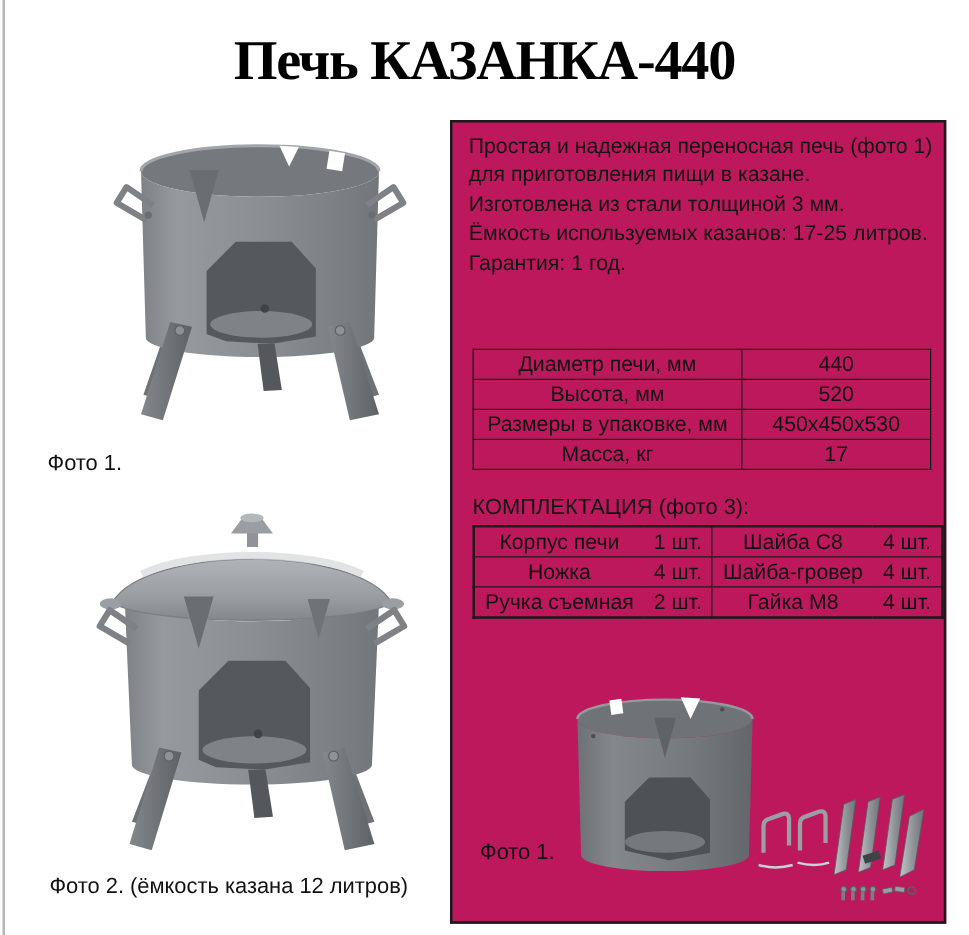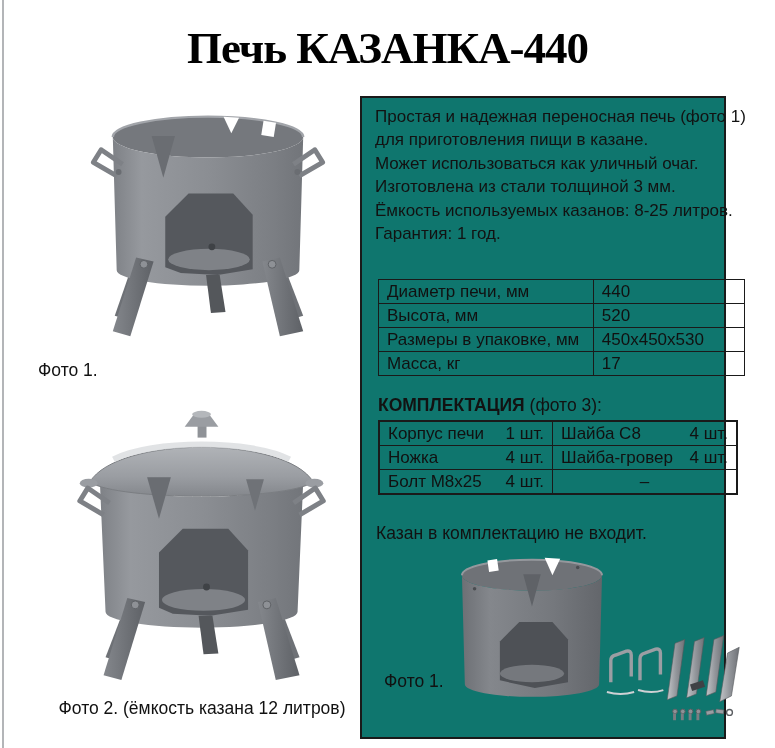--- a/index.html
+++ b/index.html
@@ -11,41 +11,41 @@
   }
   .page-edge { position:absolute; left:2px; top:0; width:2px; height:748px; background:#b3b5b8; }
   .title {
     position:absolute; top:22px; left:0; width:100%; text-align:center;
     font-family:"Liberation Serif","DejaVu Serif",serif; font-weight:bold;
     font-size:45px; letter-spacing:-1px; color:#000;
   }
   figure { position:absolute; }
   .caption { position:absolute; font-size:17.5px; color:#111; white-space:nowrap;text-align:right; }
   .cap1 { left:38px; top:360px; }
-  .cap2 { left:52px; top:698px; width:300px; text-align:center; }
+  .cap2 { left:33px; top:698px; width:300px; text-align:center; }
   .fig1 { left:72px;  top:100px; width:272px; height:248px; }
   .fig2 { left:60px;  top:396px; width:292px; height:297px; }
 
   .panel {
-    position:absolute; left:360px; top:96px; width:366px; height:643px;
-    border:2px solid #1a1a1a; background:#0f766e;
+    position:absolute; left:360px; top:96px; width:397px; height:643px;
+    border:2px solid #1a1a1a; background:#be185d;
   }
   .desc { position:absolute; left:13px; top:7px; font-size:17px; }
   .desc .line { line-height:23.4px; white-space:nowrap; }
 
   table { border-collapse:collapse; font-size:17px; color:#111; }
-  td { border:1.5px solid #1a1a1a; padding:1px 8px; line-height:21px; white-space:nowrap; }
+  td { border:1.5px solid #1a1a1a; padding:1px 8px; line-height:21px; white-space:nowrap;text-align:center; }
 
   .specs { position:absolute; left:16px; top:181px; }
   .specs table { width:367px; }
   .specs td.label { width:215px; }
   .specs td.value { width:152px; }
 
   .kit-heading { position:absolute; left:16px; top:297px; font-size:17.5px; white-space:nowrap; }
-  .kit-heading .b { font-weight:bold; }
+  .kit-heading .b { font-weight:normal; }
 
   .kit { position:absolute; left:16px; top:322px; }
   .kit table { width:360px; }
   .kit td { border-left:none; border-right:none; }
   .kit table { border:2px solid #1a1a1a; }
   .kit td.mid { border-left:1.5px solid #1a1a1a;margin-top:36px; }
   .kit td.nameL { width:122px;margin-left:28px; }
   .kit td.qtyL  { width:60px; text-align:right; }
   .kit td.nameR { width:121px; }
   .kit td.qtyR  { width:57px; text-align:right; }
@@ -154,23 +154,22 @@
       <path d="M242,120 L266,106 L258,93 L236,108" fill="none" stroke="#7e8186" stroke-width="5" stroke-linejoin="round"></path>
     </svg>
   </figure>
   <div class="caption cap2">Фото 2. (ёмкость казана 12 литров)</div>
 
   <div class="panel">
 
     <div class="desc">
       <div class="line">Простая и надежная переносная печь (фото 1)</div>
       <div class="line">для приготовления пищи в казане.</div>
-      <div class="line">Может использоваться как уличный очаг.</div>
       <div class="line">Изготовлена из стали толщиной 3 мм.</div>
-      <div class="line">Ёмкость используемых казанов: 8-25 литров.</div>
+      <div class="line">Ёмкость используемых казанов: 17-25 литров.</div>
       <div class="line">Гарантия: 1 год.</div>
     </div>
 
     <div class="specs">
       <table>
         <tbody>
             <tr>
           <td class="label">Диаметр печи, мм</td>
           <td class="value">440</td>
         </tr>
@@ -201,29 +200,29 @@
           <td class="nameR mid">Шайба С8</td>
           <td class="qtyR">4 шт.</td>
         </tr>
         <tr>
           <td class="nameL">Ножка</td>
           <td class="qtyL">4 шт.</td>
           <td class="nameR mid">Шайба-гровер</td>
           <td class="qtyR">4 шт.</td>
         </tr>
         <tr>
-          <td class="nameL">Болт М8х25</td>
-          <td class="qtyL">4 шт.</td>
-          <td class="dash mid" colspan="2">–</td>
+          <td class="nameL">Ручка съемная</td>
+          <td class="qtyL">2 шт.</td>
+          <td class="nameR mid">Гайка М8</td>
+          <td class="qtyR">4 шт.</td>
         </tr>
       </tbody>
         </table>
     </div>
 
-    <div class="kit-note">Казан в комплектацию не входит.</div>
 
     <figure class="fig3">
       <svg width="315" height="180" viewBox="0 0 320 185">
         <defs>
           <linearGradient id="g3" x1="0" y1="0" x2="1" y2="0">
             <stop offset="0" stop-color="#6d7075"></stop>
               <stop offset="0.2" stop-color="#84878c"></stop>
             <stop offset="0.65" stop-color="#75787d"></stop>
               <stop offset="1" stop-color="#63666b"></stop>
           </linearGradient>

